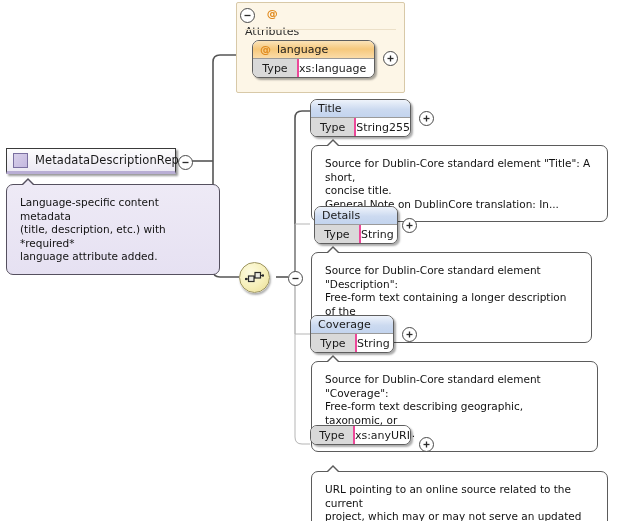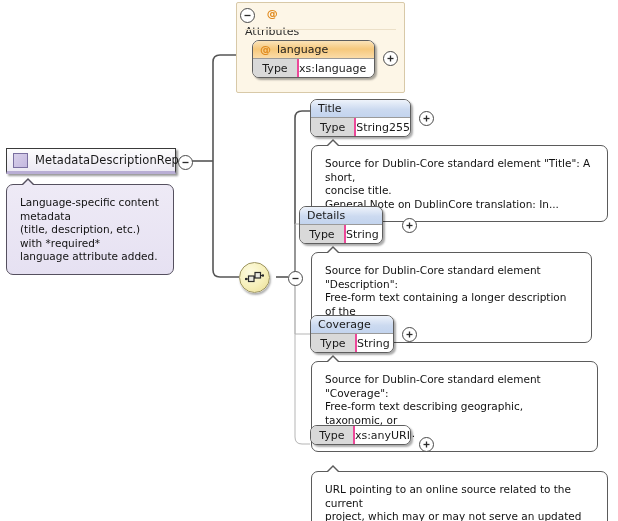--- a/index.html
+++ b/index.html
@@ -157,21 +157,21 @@
   <div class="root-box">
     <span class="root-icon"></span>
     <span class="root-label">MetadataDescriptionRepr</span>
   </div>
   <div class="tog" style="left:178px;top:155px;">
     <svg width="9" height="9" viewBox="0 0 9 9">
         <line x1="1.5" y1="4.5" x2="7.5" y2="4.5" stroke="#2b2b2b" stroke-width="1.3"></line>
       </svg>
   </div>
 
-  <div class="anno lav" style="left:6px;top:184px;width:168px;">
+  <div class="anno lav" style="left:6px;top:184px;width:214px;">
     <span class="notch"></span>
     <span class="notch-i"></span>
     <p>Language-specific content metadata
 (title, description, etc.) with *required*
 language attribute added.</p>
   </div>
 
   <div class="attr-panel">
     <div class="attr-panel-head">
       <span class="at-sign">@</span>
@@ -233,21 +233,21 @@
       </svg>
   </div>
   <div class="anno" style="left:311px;top:145px;width:297px;">
     <span class="notch"></span>
     <span class="notch-i"></span>
     <p>Source for Dublin-Core standard element "Title": A short,
 concise title.
 General Note on DublinCore translation: In...</p>
   </div>
 
-  <div class="node elem" style="left:299px;top:206px;width:84px;">
+  <div class="node elem" style="left:314px;top:206px;width:84px;">
     <div class="hdr">Details</div>
     <div class="row">
       <div class="k">Type</div>
       <div class="v">String</div>
     </div>
   </div>
   <div class="tog" style="left:402px;top:218px;">
     <svg width="9" height="9" viewBox="0 0 9 9">
         <line x1="1.5" y1="4.5" x2="7.5" y2="4.5" stroke="#2b2b2b" stroke-width="1.3"></line>
         <line x1="4.5" y1="1.5" x2="4.5" y2="7.5" stroke="#2b2b2b" stroke-width="1.3"></line>

